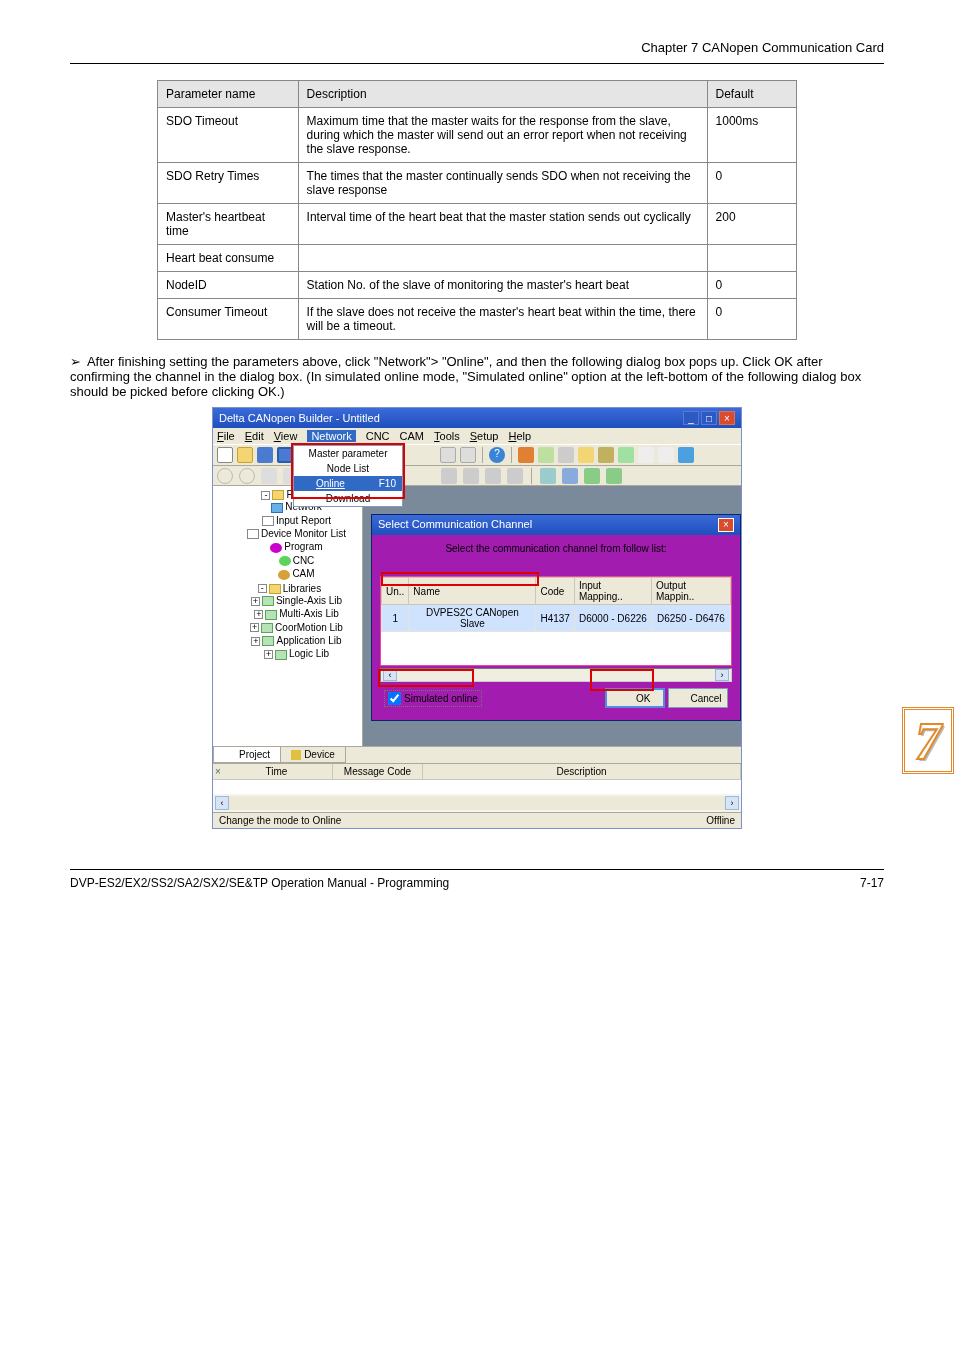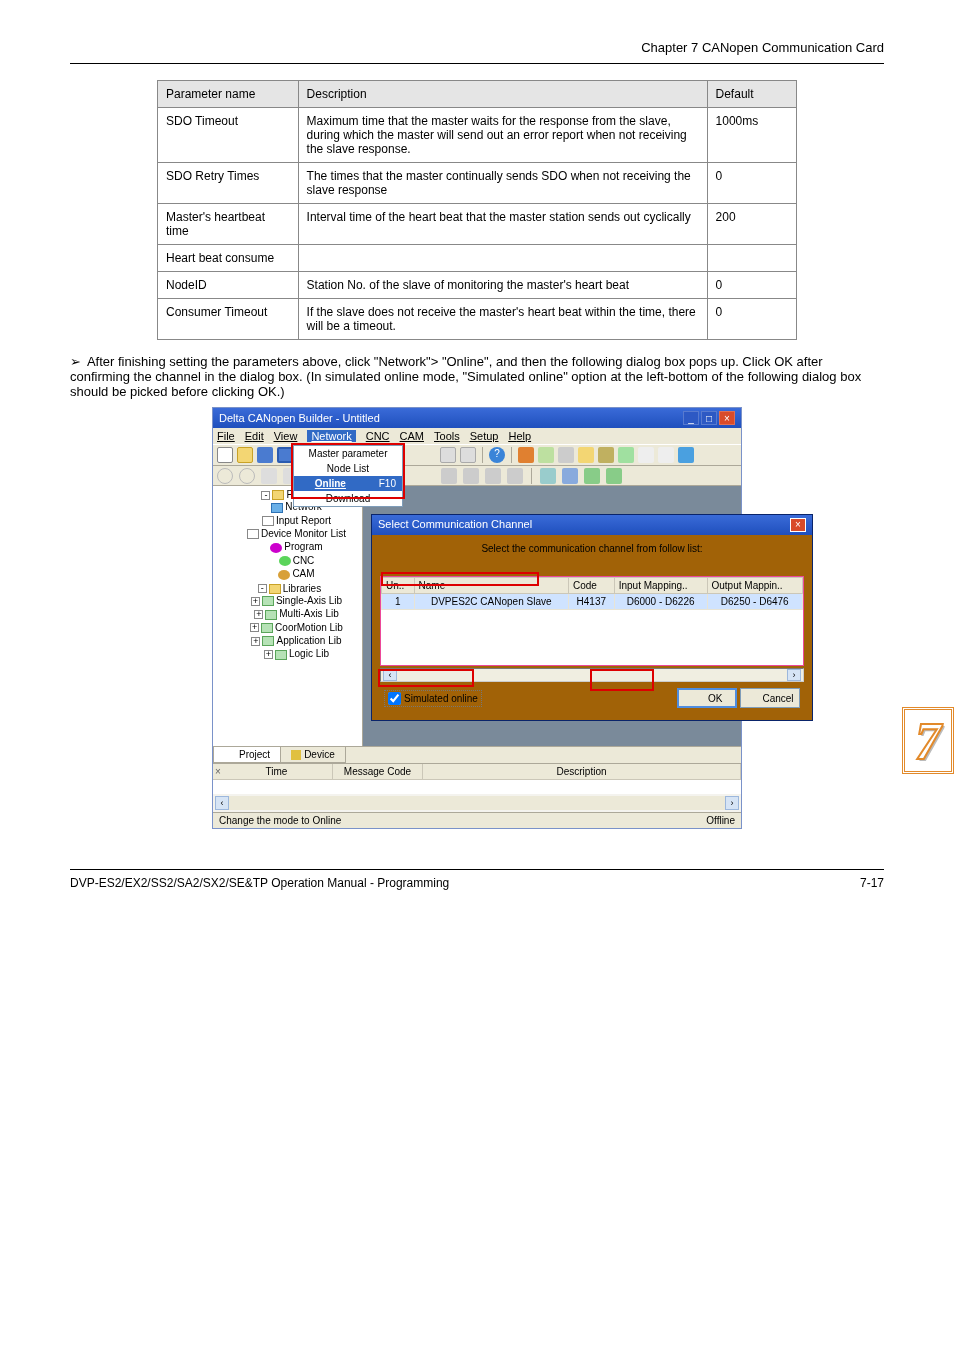--- a/index.html
+++ b/index.html
@@ -17,21 +17,21 @@
   .step { font-size: 13px; margin: 10px 0 8px 0; }
 
   .shot { width: 530px; margin: 0 auto; border: 1px solid #7a92c9; position: relative; background: #ece9d8; font-size: 11px; }
   .titlebar { background: linear-gradient(#3a6bd8, #1f4fbd); color: #fff; padding: 3px 6px; display: flex; justify-content: space-between; align-items: center; }
   .titlebar .btns { display: flex; gap: 2px; }
   .tbtn { width: 16px; height: 14px; background: #3d6fd6; border: 1px solid #fff3; display: inline-flex; align-items: center; justify-content: center; font-size: 10px; }
   .tbtn.min { background: #2d59c4; }
   .tbtn.max { background: #2d59c4; }
   .tbtn.close { background: #d94b2a; color: #fff; }
   .menubar { background: #ece9d8; padding: 2px 4px; display: flex; gap: 10px; font-size: 11px; }
-  .menubar .m { position: relative; text-decoration: underline; }
+  .menubar .m { position: relative; }
   .menubar .m.sel { background: #316ac5; color: #fff; padding: 0 4px; }
   .menubar .u { text-decoration: underline; }
   .toolbar { background: #ece9d8; padding: 2px 4px; display: flex; align-items: center; gap: 4px; border-top: 1px solid #fff; border-bottom: 1px solid #aca899; height: 22px; }
   .tb-ico { width: 16px; height: 16px; display: inline-block; border-radius: 2px; }
   .sep { width: 1px; height: 16px; background: #aca899; margin: 0 2px; }
   .toolbar2 { background: #ece9d8; padding: 2px 4px; display: flex; align-items: center; gap: 6px; border-bottom: 1px solid #aca899; height: 20px; position: relative; }
 
   .body-area { display: flex; background: #fff; }
   .left-pane { width: 150px; border-right: 1px solid #aca899; background: #fff; font-size: 10px; padding: 2px 0; }
   .tree { list-style: none; padding-left: 4px; }
@@ -46,21 +46,21 @@
   .tree .cnc { background: #5bd45b; border-radius: 50%; }
   .tree .cam { background: #d8a038; border-radius: 50%; }
   .tree .lib { background: #b6e2b6; border: 1px solid #5aa55a; }
 
   .dropdown { position: absolute; left: 80px; top: 0; background: #fff; border: 1px solid #7f9db9; font-size: 10px; z-index: 5; width: 110px; }
   .dropdown .di { padding: 2px 6px; }
   .dropdown .di.hl { background: #316ac5; color: #fff; }
   .red-box-menu { position: absolute; border: 2px solid #d00; left: 78px; top: -2px; width: 114px; height: 56px; pointer-events: none; z-index: 6; }
 
   .right-pane { flex: 1; background: #7a8a9a; min-height: 260px; position: relative; }
-  .dialog { position: absolute; left: 8px; top: 28px; width: 442px; background: #a16207; border: 1px solid #0a246a; }
+  .dialog { position: absolute; left: 8px; top: 28px; width: 370px; background: #a21caf; border: 1px solid #0a246a; }
   .dialog .dtb { background: linear-gradient(#3a6bd8, #1f4fbd); color: #fff; padding: 3px 6px; display: flex; justify-content: space-between; }
   .dialog .dclose { width: 16px; height: 14px; background: #d94b2a; border: 1px solid #fff; color: #fff; font-size: 10px; text-align: center; line-height: 12px; }
   .dialog .dbody { padding: 8px; font-size: 10px; }
   .dialog .grid { border: 1px solid #ec4899; background: #fff; margin-top: 22px; height: 90px; overflow: hidden; }
   .dialog table { width: 100%; border-collapse: collapse; font-size: 10px; }
   .dialog th { background: #ece9d8; border: 1px solid #cbc7b8; padding: 2px 4px; font-weight: normal; text-align: left; }
   .dialog td { border: 1px solid #e8e4d5; padding: 2px 4px; }
   .dialog .row-sel td { background: #cfe3ff; }
   .red-box-row { border: 2px solid #d00; position: absolute; pointer-events: none; }
   .dialog .dfooter { display: flex; align-items: center; justify-content: space-between; padding: 6px 4px 4px 4px; }
@@ -171,21 +171,21 @@
         </div>
         <div class="toolbar" style="position:relative;">
           <span class="tb-ico" style="background:#fff;border:1px solid #888;"></span>
           <span class="tb-ico" style="background:#f3d673;border:1px solid #c9a227;"></span>
           <span class="tb-ico" style="background:#4a7bd0;"></span>
           <span class="tb-ico" style="background:#4a7bd0;border:2px solid #2a5bb0;"></span>
           <span class="sep"></span>
           <div class="dropdown">
             <div class="di"><span class="u">M</span><span>aster parameter</span></div>
             <div class="di"><span class="u">N</span><span>ode List</span></div>
-            <div class="di hl"><span style="text-decoration:underline;font-weight:bold;">Online</span><span style="float:right;padding-left:18px;">F10</span></div>
+            <div class="di hl"><span style="text-decoration:underline;">Online</span><span style="float:right;padding-left:18px;">F10</span></div>
             <div class="di"><span class="u">D</span><span>ownload</span></div>
           </div>
           <div class="red-box-menu"></div>
           <span style="margin-left:130px;"></span>
           <span class="tb-ico" style="background:#ddd;border:1px solid #aaa;"></span>
           <span class="tb-ico" style="background:#ddd;border:1px solid #aaa;"></span>
           <span class="sep"></span>
           <span class="tb-ico" style="background:#3a84d8;border-radius:50%;color:#fff;text-align:center;line-height:14px;font-size:10px;">?</span>
           <span class="sep"></span>
           <span class="tb-ico" style="background:#e08030;"></span>

